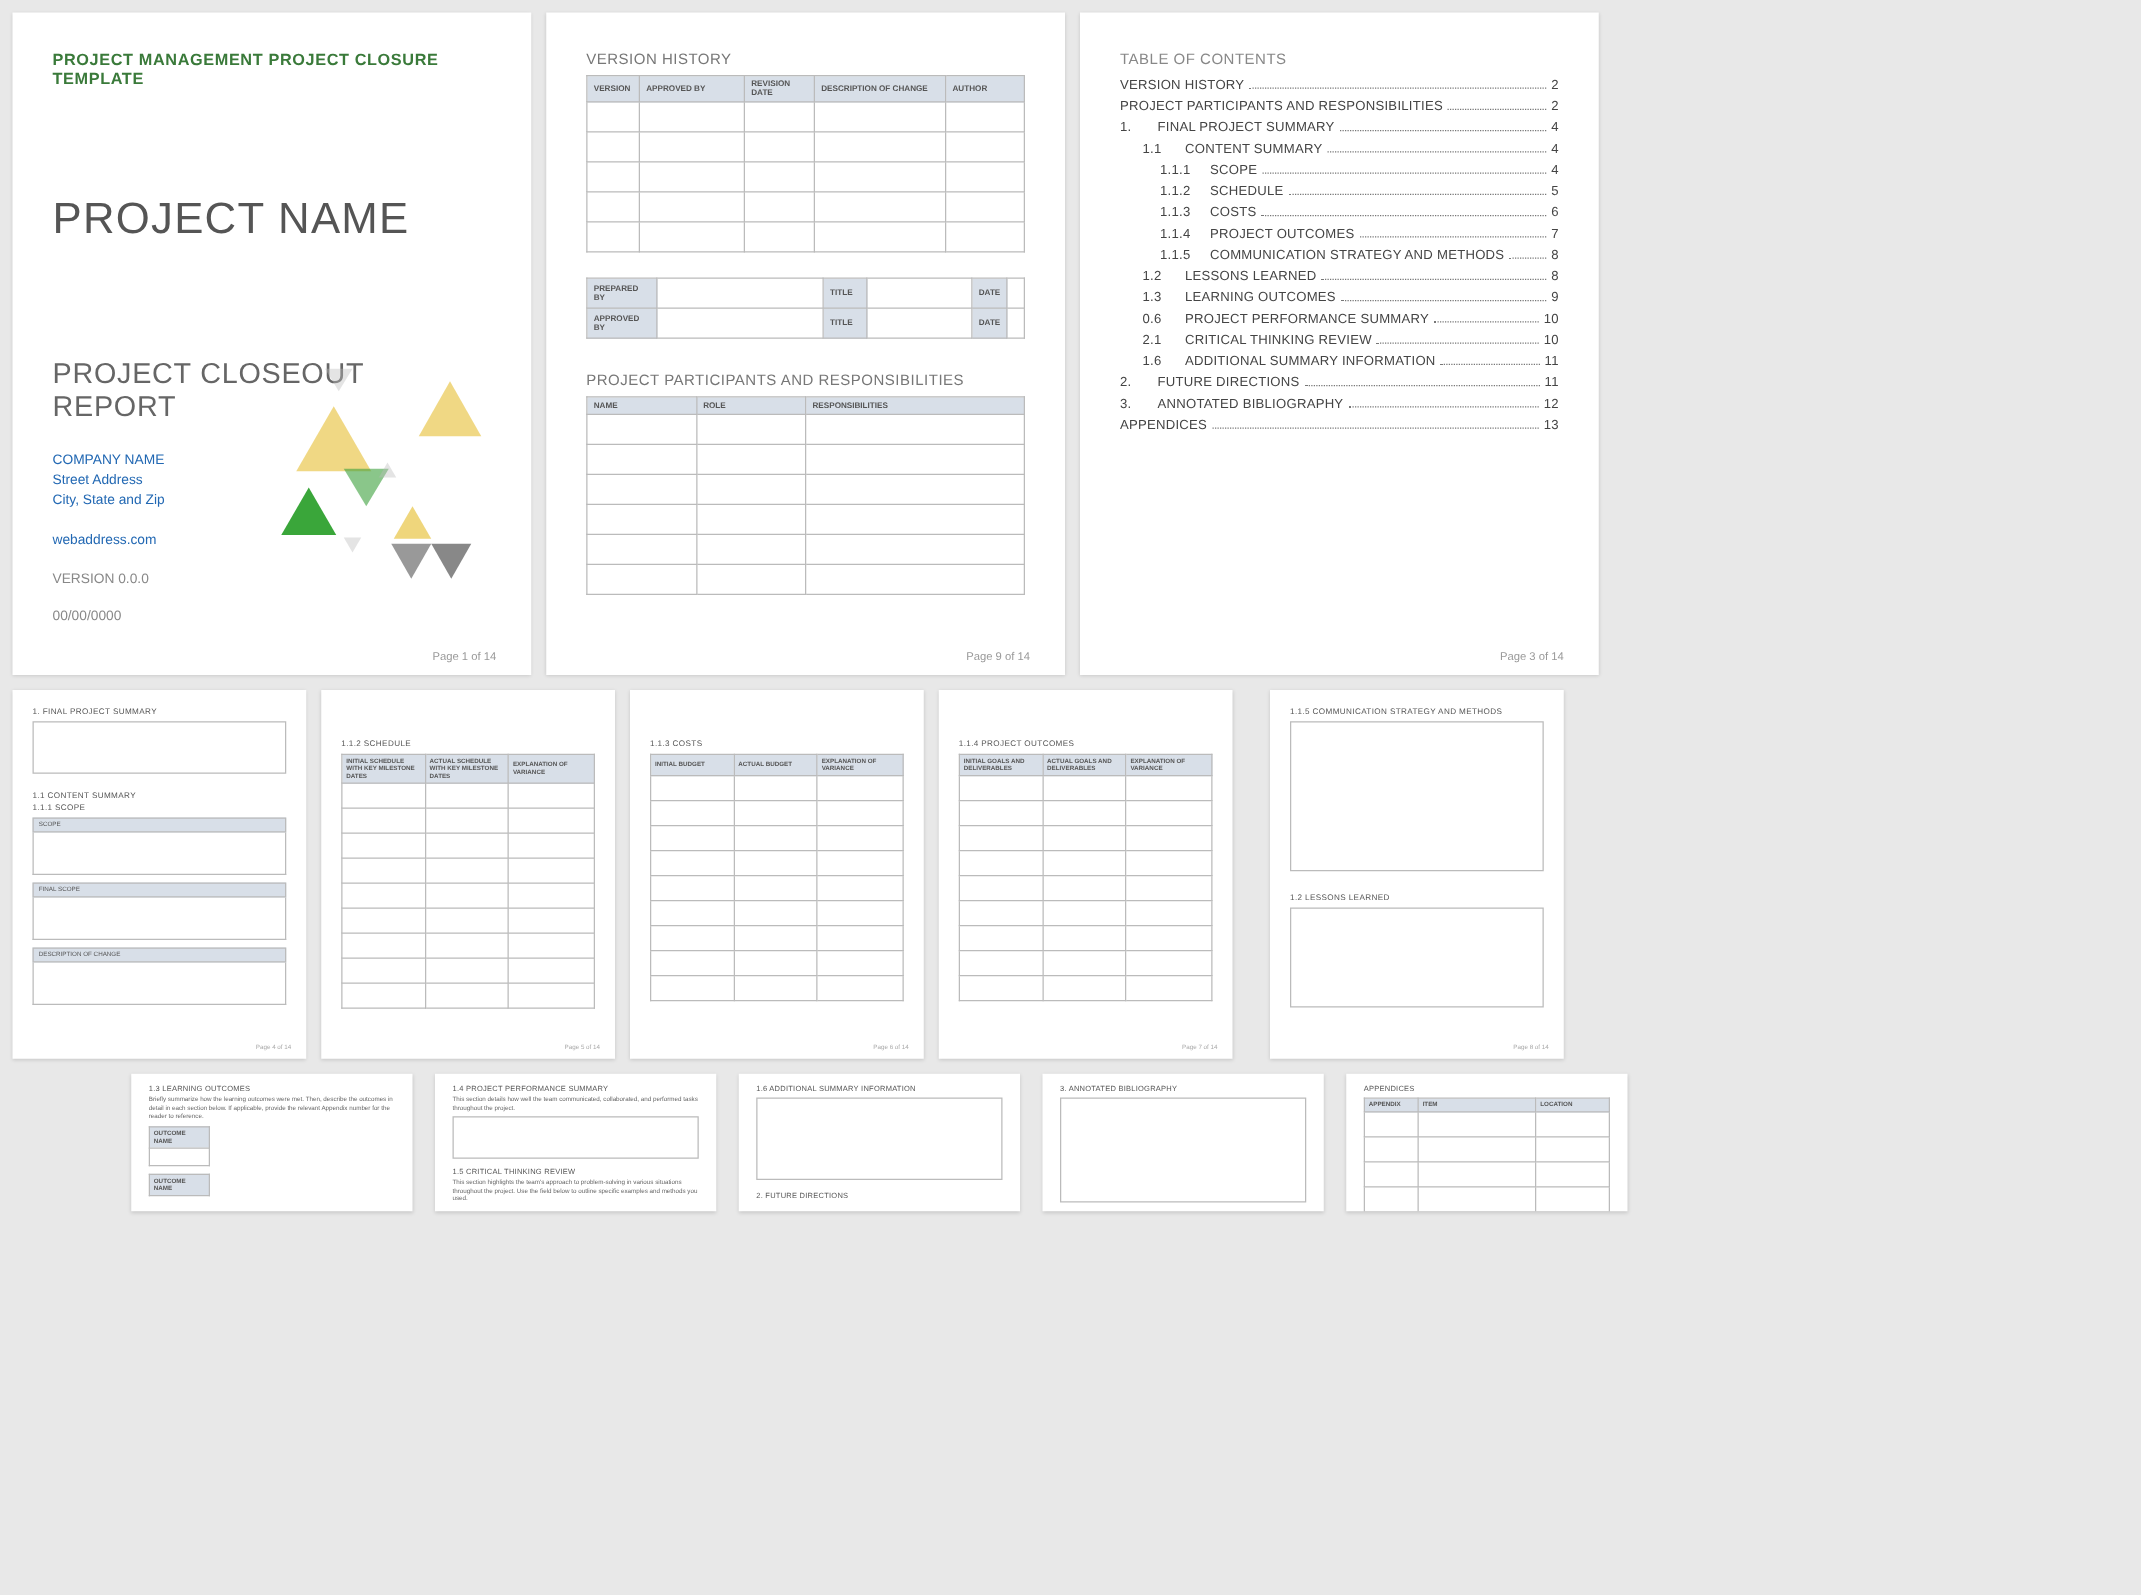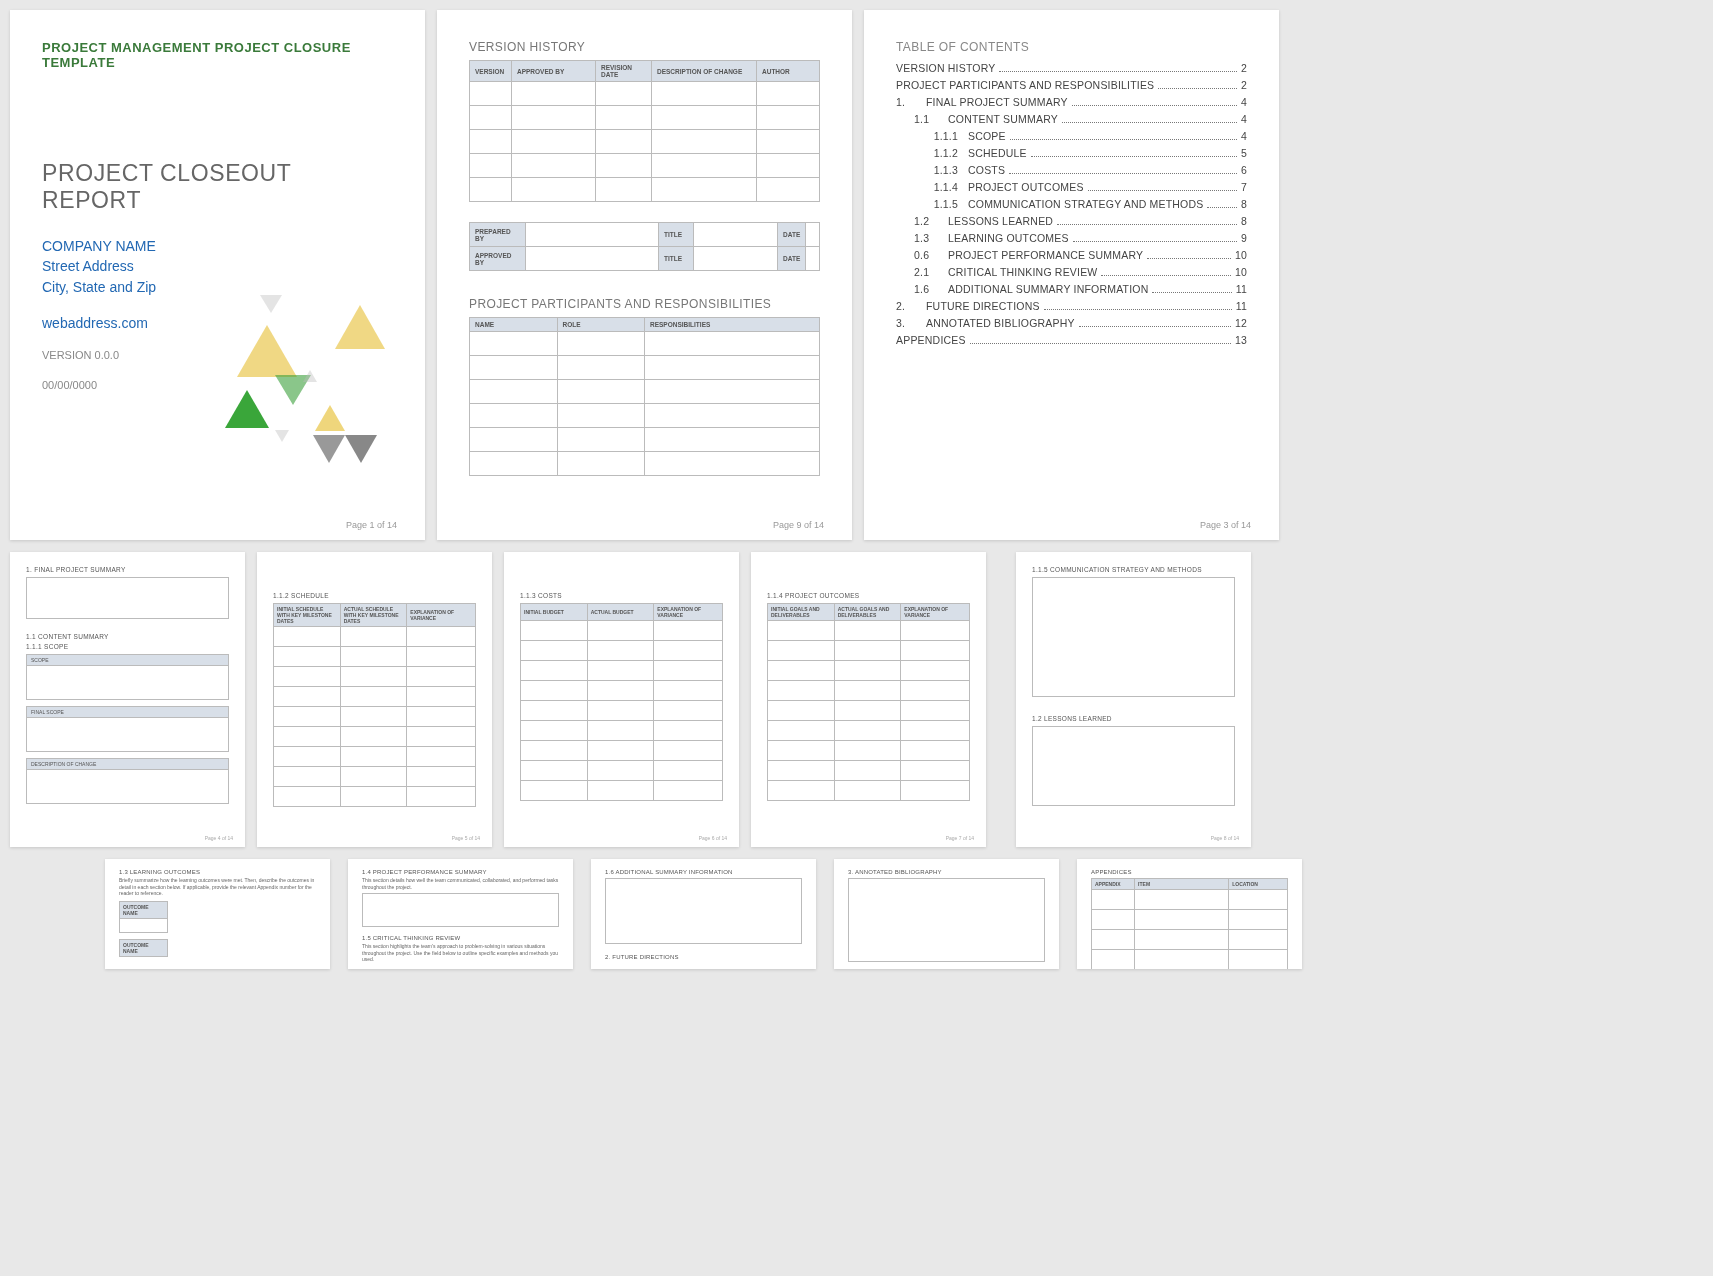--- a/index.html
+++ b/index.html
@@ -9,41 +9,41 @@
   .row1 .page { width: 415px; height: 530px; padding: 30px 32px 28px; }
   .row2 .page { width: 235px; height: 295px; padding: 14px 16px; }
   .row3 .page { width: 225px; height: 110px; padding: 10px 14px; overflow: hidden; }
   .pgnum { position: absolute; bottom: 10px; right: 28px; font-size: 9px; color: #999; }
   .pgnum-sm { position: absolute; bottom: 6px; right: 12px; font-size: 5px; color: #aaa; }
 
   
   .p1-header { color: #3a7a3a; font-size: 13px; font-weight: 600; letter-spacing: .5px; }
   .p1-title  { color: #555; font-size: 35px; font-weight: 300; letter-spacing: 1px; margin-top: 85px; }
   .p1-sub    { color: #666; font-size: 23px; font-weight: 400; letter-spacing: .6px; margin-top: 90px; }
-  .p1-line   { color: #2268b3; font-size: 14px; line-height: 1.45; }
+  .p1-line   { color: #2268b3; font-size: 11px; line-height: 1.45; }
   .p1-block  { margin-top: 22px; }
   .p1-v      { color: #888; font-size: 11px; margin-top: 16px; }
   .p1-d      { color: #888; font-size: 11px; margin-top: 18px; }
   .tri-wrap  { position: absolute; right: 30px; bottom: 55px; width: 180px; height: 190px; }
   .tri { position: absolute; width: 0; height: 0; border-style: solid; }
 
   
   .sec-h { color: #777; font-size: 12px; letter-spacing: .4px; margin-bottom: 6px; }
   table.t { border-collapse: collapse; width: 100%; }
   table.t th { background: #d8dfe8; font-size: 6.5px; font-weight: 600; color: #555; text-align: left; padding: 3px 5px; border: 1px solid #bbb; text-transform: uppercase; }
   table.t td { border: 1px solid #bbb; height: 24px; }
   table.mini th { font-size: 5px; padding: 2px 3px; }
   table.mini td { height: 20px; }
 
   
   .toc-h { color: #888; font-size: 12px; letter-spacing: .4px; margin-bottom: 8px; }
   .toc-row { display: flex; align-items: baseline; font-size: 10.5px; color: #444; margin-bottom: 5px; letter-spacing: .2px; }
   .toc-num { flex: 0 0 auto; margin-right: 10px; min-width: 20px; }
   .toc-sub .toc-num { margin-left: 18px; min-width: 24px; }
-  .toc-sub2 .toc-num { margin-left: 32px; min-width: 30px; text-align: right; }
+  .toc-sub2 .toc-num { margin-left: 32px; min-width: 30px; }
   .toc-label { flex: 0 0 auto; white-space: nowrap; }
   .toc-dots { flex: 1; border-bottom: 1px dotted #777; margin: 0 4px 2px; }
   .toc-pg { flex: 0 0 auto; }
   .toc-top { font-weight: 400; }
 
   
   .sm-h1 { font-size: 6.5px; color: #555; letter-spacing: .3px; text-transform: uppercase; }
   .sm-box { border: 1px solid #bbb; }
   .sm-hdr { background:#d8dfe8; border:1px solid #bbb; font-size:5px; padding:2px 4px; color:#555; }
 
@@ -51,20 +51,21 @@
   .tn-h { font-size:6px; color:#555; text-transform:uppercase; letter-spacing:.2px; }
   .tn-txt { font-size:5px; color:#666; line-height:1.3; margin-top:2px; }
 </style>
 </head>
 <body>
 
 <div class="row row1">
 
   <div class="page">
     <div class="p1-header">PROJECT MANAGEMENT PROJECT CLOSURE TEMPLATE</div>
+    <div class="p1-title">PROJECT NAME</div>
     <div class="p1-sub">PROJECT CLOSEOUT REPORT</div>
     <div class="p1-block">
       <div class="p1-line">COMPANY NAME</div>
       <div class="p1-line">Street Address</div>
       <div class="p1-line">City, State and Zip</div>
     </div>
     <div class="p1-line" style="margin-top:16px;">webaddress.com</div>
     <div class="p1-v">VERSION 0.0.0</div>
     <div class="p1-d">00/00/0000</div>
     <div class="tri-wrap">

